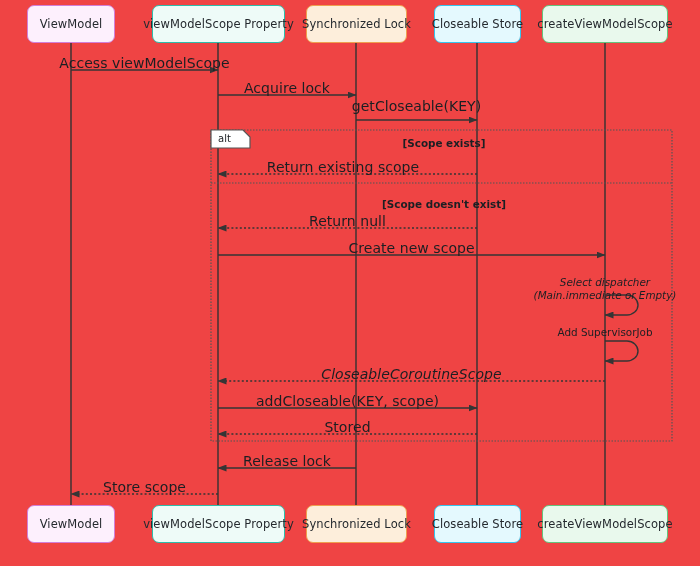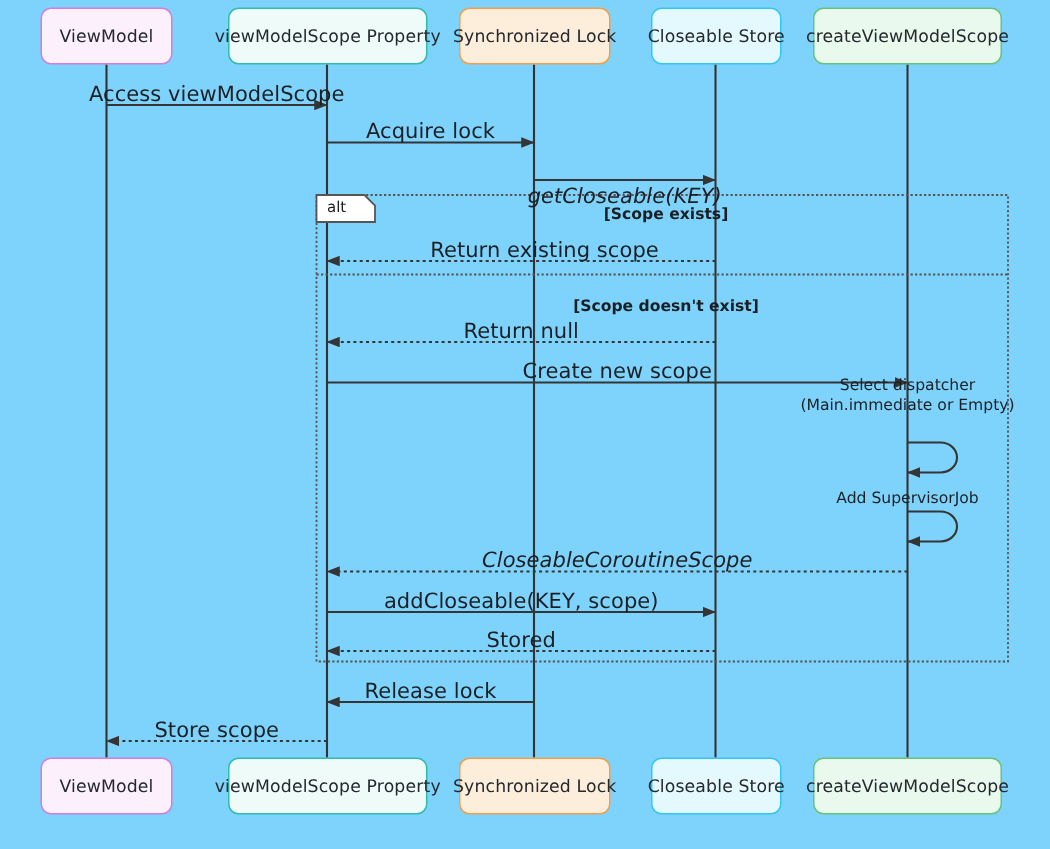--- a/index.html
+++ b/index.html
@@ -8,21 +8,21 @@
     padding: 0;
     background: #ffffff;
   }
   body {
     font-family: "DejaVu Sans", "Liberation Sans", sans-serif;
   }
   #canvas {
     position: relative;
     width: 700px;
     height: 566px;
-    background: #7dd3fc;
+    background: #ef4444;
     overflow: hidden;
   }
   #svg-layer {
     position: absolute;
     left: 0;
     top: 0;
     width: 700px;
     height: 566px;
   }
   .actor-box {
@@ -157,26 +157,26 @@
       <div class="actor-box" style="left: 542px; top: 505px; width: 126px; height: 38px; border-color: rgb(100, 196, 124); background: rgb(233, 249, 237);">
         <span>createViewModelScope</span>
       </div>
     </div>
   <div id="labels">
       <div class="alt-tag" style="left: 218px; top: 133px;">alt</div>
       <div class="cond-label" style="left: 444px; top: 137px;">[Scope exists]</div>
       <div class="cond-label" style="left: 444px; top: 198px;">[Scope doesn't exist]</div>
       <div class="msg-label" style="left: 144.5px; top: 55px;">Access viewModelScope</div>
       <div class="msg-label" style="left: 287px; top: 80px;">Acquire lock</div>
-      <div class="msg-label" style="left: 416.5px; top: 123px; font-style: italic;">getCloseable(KEY)</div>
-      <div class="msg-label" style="left: 357px; top: 159px; padding-left: 12px;">Return existing scope</div>
+      <div class="msg-label" style="left: 416.5px; top: 98px;">getCloseable(KEY)</div>
+      <div class="msg-label" style="left: 337px; top: 159px; padding-left: 12px;">Return existing scope</div>
       <div class="msg-label" style="left: 347.5px; top: 213px;">Return null</div>
       <div class="msg-label" style="left: 411.5px; top: 240px;">Create new scope</div>
       <div class="msg-label" style="left: 411.5px; top: 366px; font-style: italic;">CloseableCoroutineScope</div>
       <div class="msg-label" style="left: 347.5px; top: 393px;">addCloseable(KEY, scope)</div>
       <div class="msg-label" style="left: 347.5px; top: 419px;">Stored</div>
       <div class="msg-label" style="left: 287px; top: 453px;">Release lock</div>
       <div class="msg-label" style="left: 144.5px; top: 479px;">Store scope</div>
-      <div class="loop-label" style="left: 605px; top: 251px;">Select dispatcher<br>(Main.immediate or Empty)</div>
+      <div class="loop-label" style="left: 605px; top: 276px; font-style: italic;">Select dispatcher<br>(Main.immediate or Empty)</div>
       <div class="loop-label" style="left: 605px; top: 326px; text-align: center;">Add SupervisorJob</div>
     </div>
 
 </div>
 
 </body></html>

